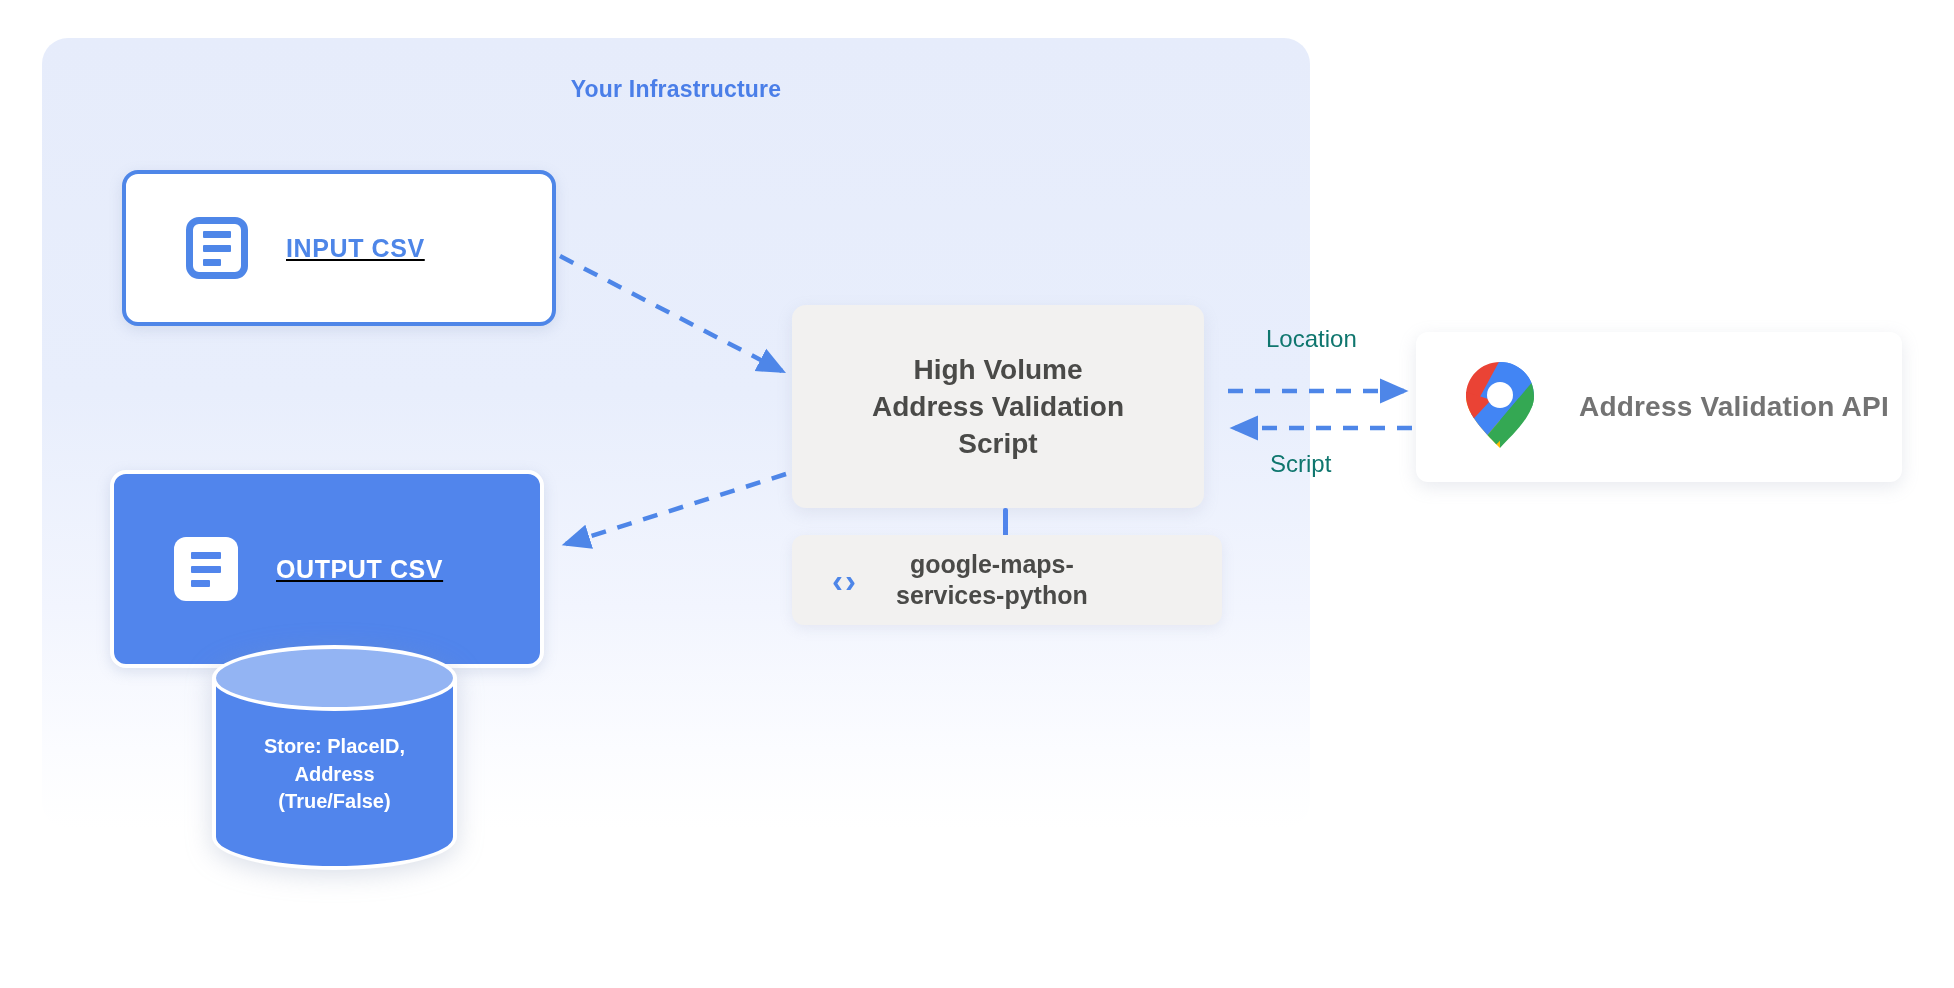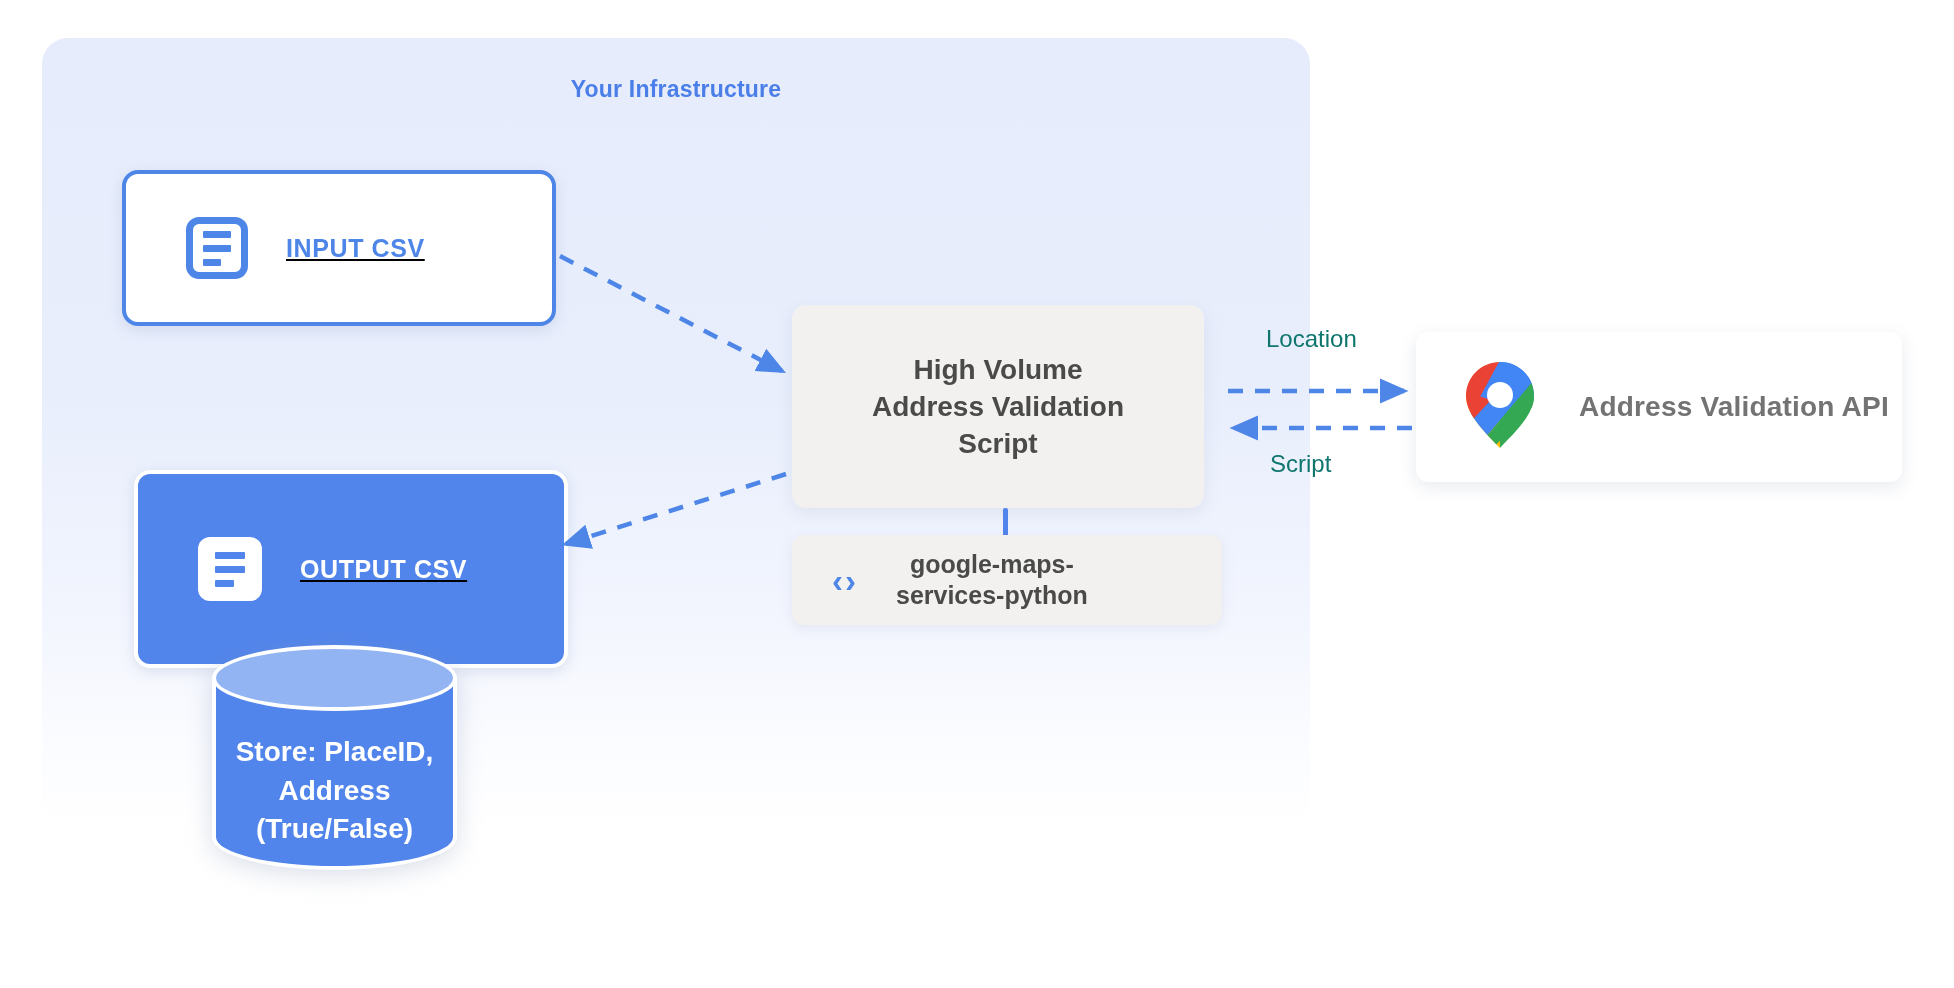--- a/index.html
+++ b/index.html
@@ -69,21 +69,21 @@
     height: 156px;
     background: #ffffff;
     border: 4px solid #4e86e8;
     border-radius: 16px;
     box-shadow: 0 4px 14px rgba(120, 140, 180, 0.20);
     padding-left: 60px;
   }
 
   
   .output-csv {
-    left: 134px;
+    left: 110px;
     top: 470px;
     width: 434px;
     height: 198px;
     background: #5185ec;
     border: 4px solid #ffffff;
     border-radius: 16px;
     box-shadow: 0 4px 14px rgba(120, 140, 180, 0.22);
     padding-left: 60px;
   }
 
@@ -264,21 +264,21 @@
     border: 4px solid #ffffff;
     box-sizing: border-box;
   }
   .db-text {
     position: absolute;
     left: 0;
     top: 88px;
     width: 245px;
     text-align: center;
     color: #ffffff;
-    font-size: 28px;
+    font-size: 20px;
     font-weight: bold;
     line-height: 1.38;
     white-space: pre-line;
     z-index: 5;
   }
 
   
   .edge-label {
     position: absolute;
     font-size: 24px;

